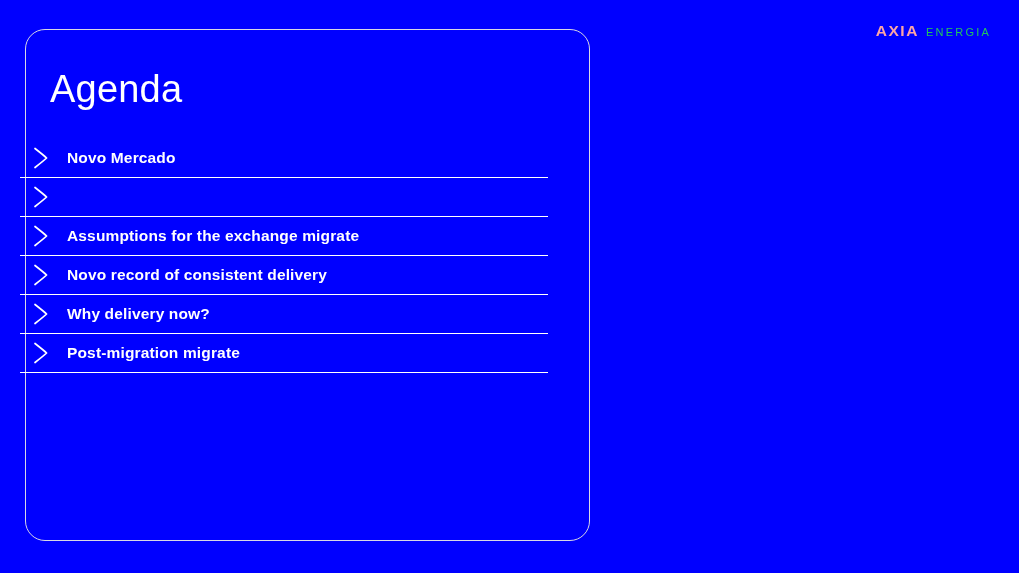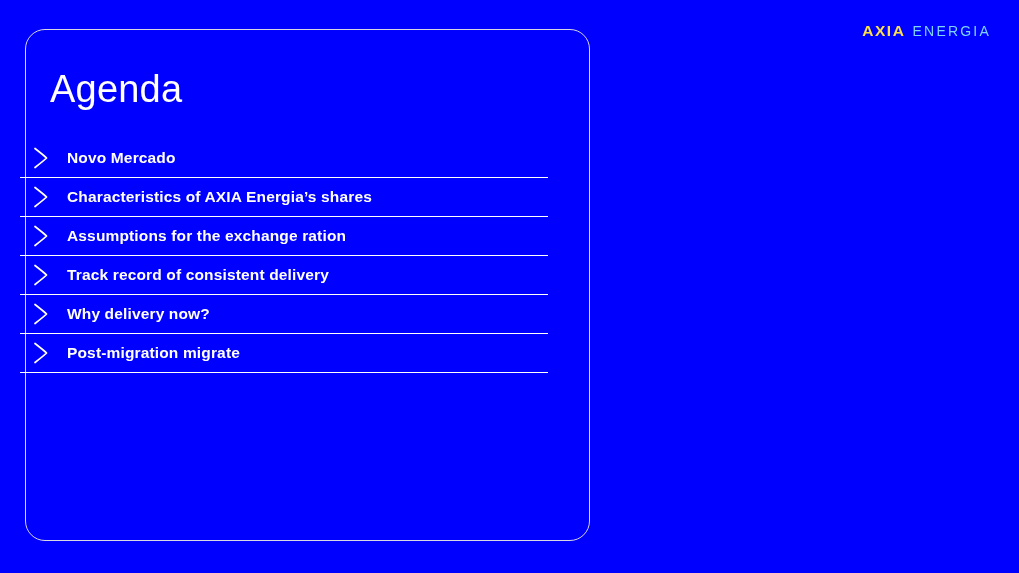--- a/index.html
+++ b/index.html
@@ -29,27 +29,27 @@
     right: 28px;
     display: flex;
     align-items: baseline;
     gap: 7px;
     white-space: nowrap;
     line-height: 1;
   }
   .brand-mark {
     font-size: 15.5px;
     font-weight: bold;
-    color: #fde047;
+    color: #fca5a5;
     letter-spacing: 1.6px;
   }
   .brand-word {
-    font-size: 14px;
+    font-size: 11px;
     font-weight: 300;
-    color: #7dd3fc;
+    color: #22c55e;
     letter-spacing: 2.2px;
   }
 
   
   .panel {
     position: absolute;
     left: 25px;
     top: 29px;
     width: 565px;
     height: 512px;
@@ -135,40 +135,39 @@
       <span class="agenda-label">Novo Mercado</span>
     </li>
 
 
     <li class="agenda-item">
       <span class="chev">
         <svg viewBox="0 0 26 26" fill="none" xmlns="http://www.w3.org/2000/svg">
           <path d="M7 3.5 C13.5 8.6, 17.2 11.6, 18.6 13 C17.2 14.4, 13.5 17.4, 7 22.5" stroke="#ffffff" stroke-width="1.7" stroke-linecap="round" stroke-linejoin="round" fill="none"></path>
         </svg>
       </span>
-      <span class="agenda-label">Characteristics of AXIA Energia’s shares</span>
     </li>
 
     <li class="agenda-item">
       <span class="chev">
         <svg viewBox="0 0 26 26" fill="none" xmlns="http://www.w3.org/2000/svg">
           <path d="M7 3.5 C13.5 8.6, 17.2 11.6, 18.6 13 C17.2 14.4, 13.5 17.4, 7 22.5" stroke="#ffffff" stroke-width="1.7" stroke-linecap="round" stroke-linejoin="round" fill="none"></path>
         </svg>
       </span>
-      <span class="agenda-label">Assumptions for the exchange ration</span>
+      <span class="agenda-label">Assumptions for the exchange migrate</span>
     </li>
 
 
     <li class="agenda-item">
       <span class="chev">
         <svg viewBox="0 0 26 26" fill="none" xmlns="http://www.w3.org/2000/svg">
           <path d="M7 3.5 C13.5 8.6, 17.2 11.6, 18.6 13 C17.2 14.4, 13.5 17.4, 7 22.5" stroke="#ffffff" stroke-width="1.7" stroke-linecap="round" stroke-linejoin="round" fill="none"></path>
         </svg>
       </span>
-      <span class="agenda-label">Track record of consistent delivery</span>
+      <span class="agenda-label">Novo record of consistent delivery</span>
     </li>
 
     <li class="agenda-item">
       <span class="chev">
         <svg viewBox="0 0 26 26" fill="none" xmlns="http://www.w3.org/2000/svg">
           <path d="M7 3.5 C13.5 8.6, 17.2 11.6, 18.6 13 C17.2 14.4, 13.5 17.4, 7 22.5" stroke="#ffffff" stroke-width="1.7" stroke-linecap="round" stroke-linejoin="round" fill="none"></path>
         </svg>
       </span>
       <span class="agenda-label">Why delivery now?</span>
     </li>

